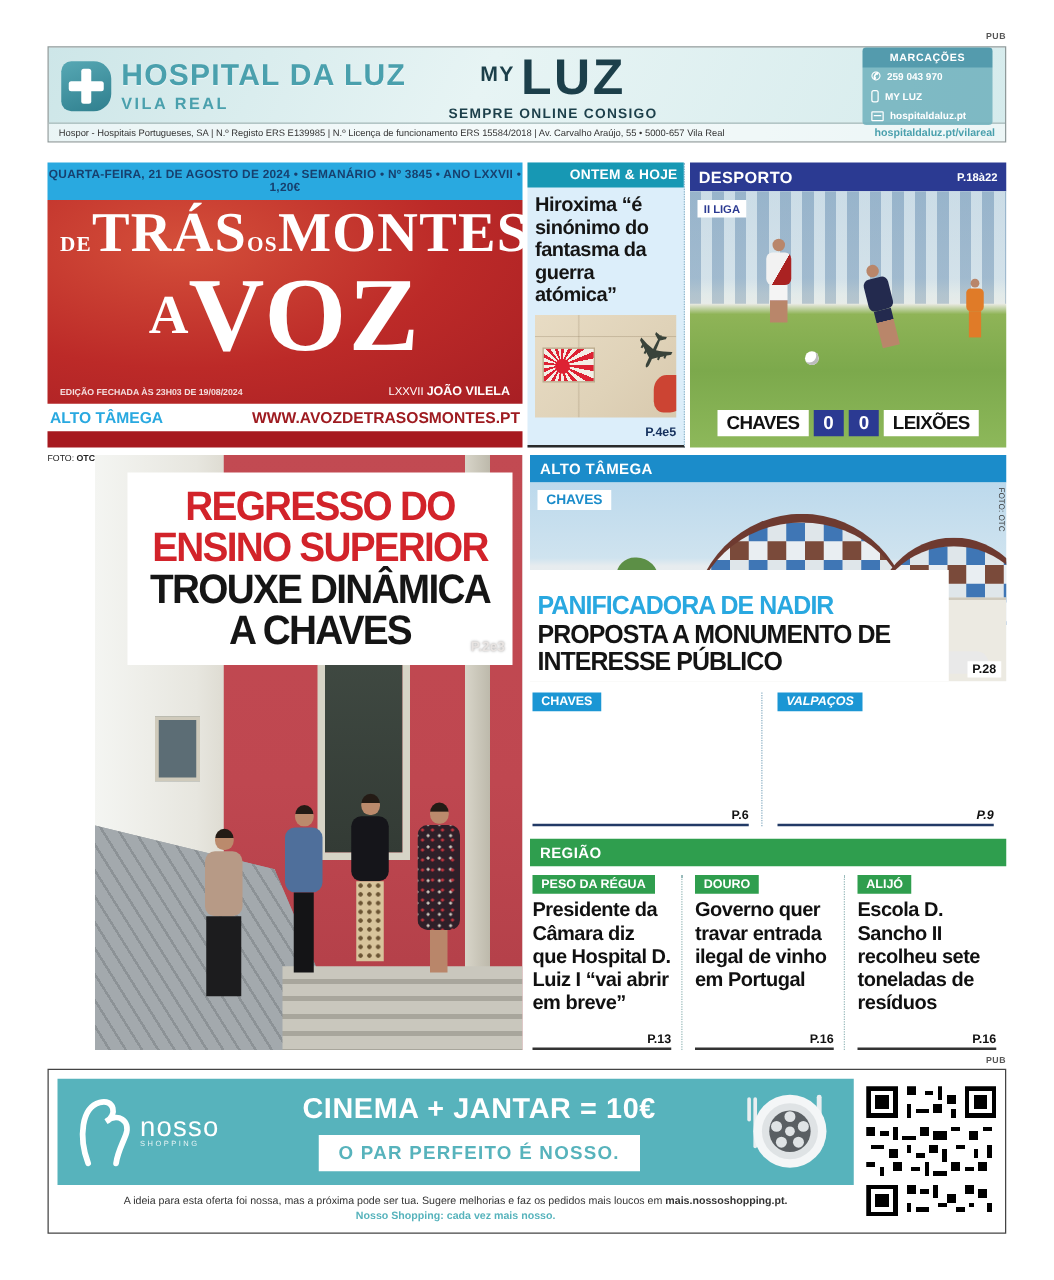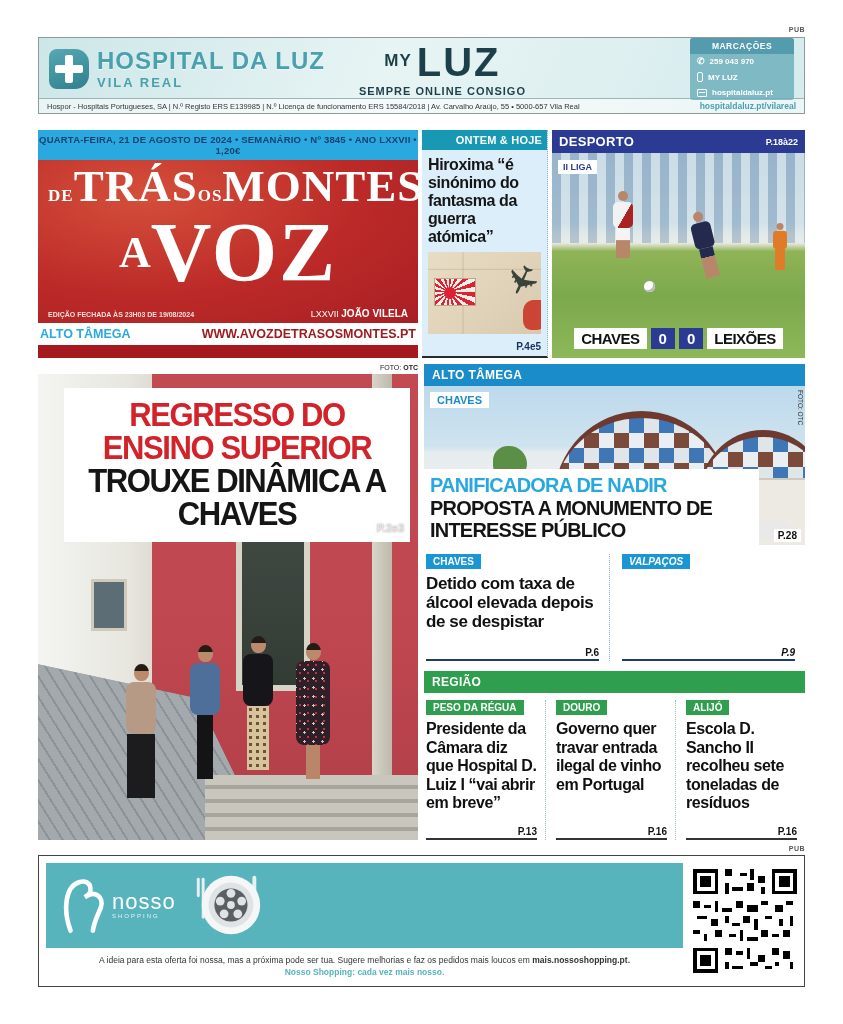--- a/index.html
+++ b/index.html
@@ -95,21 +95,21 @@
   .fp2 .fl{background:linear-gradient(#232a4e 30%,#b9866a 31%);}
   .fp3{left:215px;top:60px;transform:scale(.7);}
   .fp3 .fb{background:#e07b28;}
   .fp3 .fl{background:#e07b28;}
   .ball{position:absolute;left:92px;top:128px;width:11px;height:11px;border-radius:50%;background:#fff;box-shadow:inset -2px -2px 0 #bbb;}
   .score{position:absolute;left:0;right:0;bottom:9px;display:flex;justify-content:center;align-items:center;gap:4px;}
   .score .tn{background:#fff;color:#111;font-weight:bold;font-size:15px;padding:2px 7px;letter-spacing:-.5px;}
   .score .sc{background:var(--navy);color:#fff;font-weight:bold;font-size:15px;padding:2px 8px;}
   
   .row3{display:flex;gap:6px;margin-top:6px;height:476px;}
-  .mainstory{width:380px;display:flex;flex-direction:column;}
+  .mainstory{width:380px;display:flex;flex-direction:row;}
   .credit{font-size:7px;color:#222;text-align:right;height:10px;}
   .credit b{font-weight:bold;}
   .mphoto{flex:1;position:relative;overflow:hidden;background:#eef0ee;}
   .leftbld{position:absolute;left:0;top:0;bottom:0;width:34%;background:linear-gradient(90deg,#f4f5f2 0%,#e7e6df 70%,#d9d6cb 100%);}
   .win{position:absolute;background:#5c6d75;border:3px solid #cfcabb;}
   .redwall{position:absolute;left:30%;right:0;top:0;bottom:0;background:linear-gradient(180deg,#c24a52 0%,#bf4750 55%,#b03e47 100%);}
   .pillar{position:absolute;right:26px;top:0;bottom:0;width:20px;background:linear-gradient(90deg,#d8d5c9,#bdb9ab);}
   .door{position:absolute;left:52%;top:6%;width:74px;height:62%;background:linear-gradient(#49544c,#333b35);border:6px solid #d6d4c6;}
   .cobble{position:absolute;left:0;right:0;bottom:0;height:46%;clip-path:polygon(0 18%,42% 34%,60% 100%,0 100%);background:repeating-linear-gradient(58deg,#a3a9ad 0 9px,#8c9296 9px 11px),#9aa0a4;}
   .steps{position:absolute;left:44%;right:0;bottom:0;height:14%;background:repeating-linear-gradient(180deg,#c9c7bd 0 10px,#a8a69c 10px 14px);}
@@ -141,21 +141,21 @@
   .panif{position:relative;height:168px;overflow:hidden;background:linear-gradient(180deg,#bcd9ec 0%,#cfe3ef 38%,#e7ecef 42%,#f0f0ec 100%);}
   .ptag{position:absolute;left:6px;top:6px;background:#fff;color:#1b8cca;font-weight:bold;font-size:11px;padding:2px 7px;z-index:3;}
   .arch{position:absolute;border-radius:50% 50% 0 0/100% 100% 0 0;border-top:7px solid #6e3a30;background:repeating-conic-gradient(#3f76b5 0% 25%,#e9eef2 0% 50%,#7a4a3a 0% 75%,#dfe6ea 0% 100%) 0 0/30px 30px;}
   .arch1{left:34%;top:16%;width:46%;height:56%;}
   .arch2{left:72%;top:28%;width:34%;height:44%;}
   .pwall{position:absolute;left:0;right:0;bottom:0;height:42%;background:#eceae2;border-top:2px solid #cfcabd;}
   .pdoor{position:absolute;left:46%;bottom:10%;width:40px;height:24%;background:#7a4034;}
   .ptree{position:absolute;left:18%;top:38%;width:34px;height:34px;background:#5c8f46;border-radius:50% 60% 55% 50%;}
   .pcar{position:absolute;right:14px;bottom:6px;width:56px;height:18px;background:#e9e9e9;border-radius:7px 10px 3px 3px;box-shadow:-60px 2px 0 -3px #dfdfdf;}
   .vcredit{position:absolute;right:1px;top:4px;writing-mode:vertical-rl;font-size:6.5px;color:#333;}
-  .phead{position:absolute;left:0;bottom:0;background:#fff;padding:5px 8px 4px 6px;max-width:88%;}
+  .phead{position:absolute;left:0;bottom:0;background:#fff;padding:18px 8px 4px 6px;max-width:88%;}
   .phead .hl2{display:block;font-weight:bold;font-size:21px;line-height:1.05;letter-spacing:-.8px;transform:scaleX(.95);transform-origin:left top;}
   .hl2 .b{color:#29a8e0;}
   .hl2 .k{color:#141414;}
   .pref{position:absolute;right:4px;bottom:3px;background:#fff;color:#111;font-weight:bold;font-size:10px;padding:1px 4px;}
   .briefs{display:flex;margin-top:9px;height:114px;}
   .brief{flex:1;padding:0 10px 0 2px;display:flex;flex-direction:column;}
   .brief+.brief{border-left:1px dotted #8ab0c4;padding-left:12px;font-style:italic;}
   .tag-blue{background:var(--blue);color:#fff;font-weight:bold;font-size:10px;padding:2px 7px;display:inline-block;align-self:flex-start;}
   .bhl{font-weight:bold;color:#101010;font-size:17px;line-height:1.14;letter-spacing:-.4px;margin-top:5px;}
   .bfoot{margin-top:auto;border-bottom:2px solid #223a66;text-align:right;font-weight:bold;font-size:10px;color:#111;padding-bottom:1px;}
@@ -347,21 +347,20 @@
         <span class="vcredit">FOTO: OTC</span>
         <div class="phead">
           <span class="hl2"><span class="b">PANIFICADORA DE NADIR</span><span class="k"> PROPOSTA A MONUMENTO DE INTERESSE PÚBLICO</span></span>
         </div>
         <span class="pref">P.28</span>
       </div>
 
       <div class="briefs">
         <div class="brief">
           <span class="tag-blue">CHAVES</span>
-          <div class="bhl">Detido com taxa de álcool elevada depois de se despistar</div>
           <div class="bfoot">P.6</div>
         </div>
         <div class="brief">
           <span class="tag-blue">VALPAÇOS</span>
           <div class="bfoot">P.9</div>
         </div>
       </div>
 
       <div class="regbar">REGIÃO</div>
       <div class="regitems">
@@ -387,20 +386,24 @@
   <div class="publine publine2">PUB</div>
 
   <div class="adbox">
     <div class="adleft">
       <div class="adteal">
         <div class="nlogo">
           <svg width="46" height="62" viewBox="0 0 70 90">
             <path d="M16,84 C4,52 8,16 30,10 C48,5 52,26 38,33 C52,22 68,32 62,49 C58,60 52,70 50,84" stroke="#fff" stroke-width="7" fill="none" stroke-linecap="round"></path>
           </svg>
           <span class="nword"><span>nosso</span><small>SHOPPING</small></span>
+        </div>
+        <div class="adcenter">
+          <div class="adh">CINEMA + JANTAR = 10€</div>
+          <div class="adsub">O PAR PERFEITO É NOSSO.</div>
         </div>
         <svg width="78" height="78" viewBox="0 0 80 80">
           <rect x="12" y="12" width="3" height="42" rx="1.5" fill="#e9eef0"></rect>
           <rect x="7" y="12" width="3" height="20" rx="1.5" fill="#e9eef0"></rect>
           <rect x="64" y="10" width="4" height="46" rx="2" fill="#e9eef0"></rect>
           <circle cx="42" cy="40" r="30" fill="#f4f6f7"></circle>
           <circle cx="42" cy="40" r="23" fill="#dfe3e5"></circle>
           <circle cx="42" cy="40" r="17" fill="#5a5f63"></circle>
           <circle cx="42" cy="28" r="4.5" fill="#dfe3e5"></circle>
           <circle cx="53" cy="36" r="4.5" fill="#dfe3e5"></circle>

